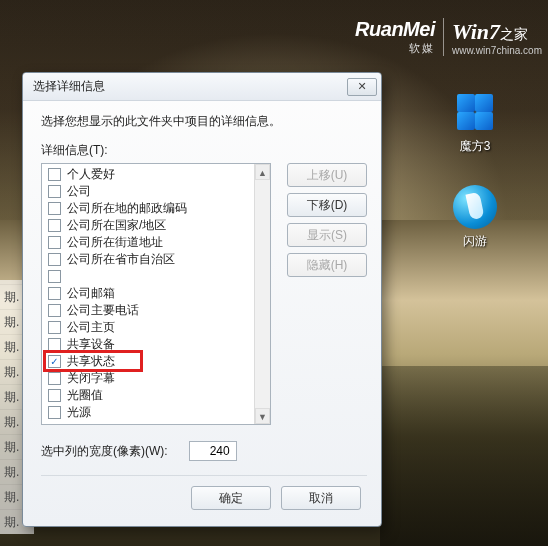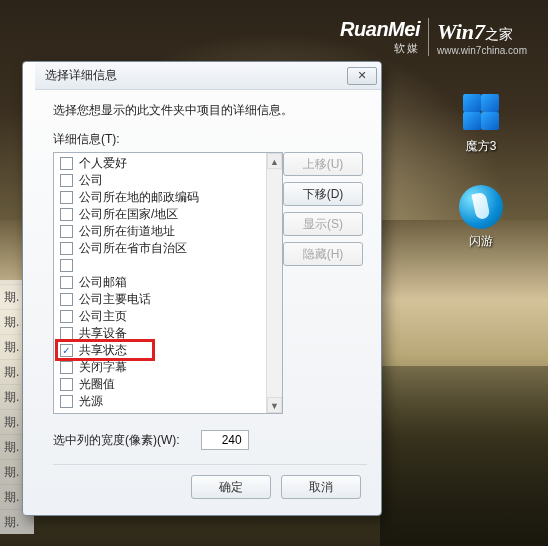--- a/index.html
+++ b/index.html
@@ -13,36 +13,36 @@
   }
   .sky-glow {
     position: absolute; top: 0; left: 0; right: 0; height: 220px;
     background: radial-gradient(ellipse at 50% 100%, rgba(240,220,170,0.6) 0%, rgba(60,50,30,0.1) 60%);
   }
   .grass {
     position: absolute; bottom: 0; left: 380px; right: 0; height: 180px;
     background: linear-gradient(180deg, rgba(40,38,20,0.4) 0%, rgba(20,18,10,0.8) 100%);
   }
   .brand {
-    position: absolute; top: 18px; right: 21px;
+    position: absolute; top: 18px; right: 6px;
     display: flex; align-items: center; gap: 8px;
     color: #fff;
   }
   .brand-ruanmei {
     font-family: "Arial", sans-serif; font-style: italic; font-weight: bold;
     font-size: 20px; letter-spacing: -0.5px;
     text-align: right;
   }
   .brand-ruanmei .sub { display: block; font-size: 11px; font-style: normal; font-weight: normal; color: #ddd; letter-spacing: 2px;}
   .brand-sep { width: 1px; height: 38px; background: rgba(255,255,255,0.5); }
   .brand-win7 .t1 { font-family: Liberation Serif, serif; font-style: italic; font-weight: bold; font-size: 22px; }
   .brand-win7 .t2 { font-size: 14px; }
   .brand-win7 .url { display: block; font-size: 10px; color: #ccc; text-align: center; }
   .desktop-icons {
-    position: absolute; top: 90px; right: 32px; width: 70px;
+    position: absolute; top: 90px; right: 38px; width: 70px;
     display: flex; flex-direction: column; gap: 30px; align-items: center;
   }
   .dicon { display: flex; flex-direction: column; align-items: center; gap: 4px; cursor: pointer; }
   .dicon .lbl { color: #fff; font-size: 12px; text-shadow: 1px 1px 2px #000; }
   .icon-cube { width: 44px; height: 44px; position: relative; }
   .icon-cube .sq { position: absolute; background: linear-gradient(135deg,#2aa8ff,#0b5fc9); border-radius: 2px; }
   .icon-cube .a { width:18px; height:18px; top:4px; left:4px; }
   .icon-cube .b { width:18px; height:18px; top:4px; right:4px; }
   .icon-cube .c { width:18px; height:18px; bottom:4px; left:4px; }
   .icon-cube .d { width:18px; height:18px; bottom:4px; right:4px; }
@@ -56,46 +56,45 @@
     background: linear-gradient(135deg,#fff,#bde9ff); border-radius: 0 14px 14px 14px;
     transform: rotate(-12deg);
   }
   .leftcol {
     position: absolute; left: 0; top: 280px; width: 34px;
     color: #444; font-size: 12px; line-height: 24px;
     background: rgba(255,255,255,0.65); padding-top: 4px;
   }
   .leftcol div { padding: 0 4px; border-top: 1px solid rgba(0,0,0,0.05);}
   .dialog {
-    position: absolute; left: 22px; top: 61px;
+    position: absolute; left: 22px; top: 72px;
     width: 360px;
     border: 1px solid #7a8a99;
     background: linear-gradient(180deg,#fdfdfd,#eef1f5);
     box-shadow: 4px 6px 14px rgba(0,0,0,0.45);
     border-radius: 4px;
     padding-bottom: 6px;
-    padding-left: 12px;
   }
   .titlebar {
     height: 28px; display: flex; align-items: center; justify-content: space-between;
     padding: 0 4px 0 10px;
     background: linear-gradient(180deg,#f7f9fc,#e6ebf1);
     border-bottom: 1px solid #cfd6de; border-radius: 4px 4px 0 0;
     font-size: 12px; color: #222;
   }
   .closebtn {
     width: 30px; height: 18px; border: 1px solid #9aa6b0; border-radius: 2px;
     background: linear-gradient(180deg,#f7f9fc,#dfe5eb);
     color: #444; font-size: 11px; line-height: 14px; text-align: center;
     cursor: pointer;
   }
   .dlg-body { padding: 12px 14px 4px 18px; color: #222; }
   .intro { margin-bottom: 12px; }
   .section-label { margin-bottom: 4px; }
-  .mainrow { display: flex; gap: 0; }
+  .mainrow { display: flex; gap: 0; justify-content: space-between; }
   .listwrap {
     width: 230px; height: 262px;
     border: 1px solid #a9b3bd; background: #fff;
     overflow: hidden; position: relative;
   }
   .listinner { padding: 2px 2px; }
   .item { display: flex; align-items: center; gap: 6px; height: 17px; padding-left: 4px; }
   .cb {
     width: 13px; height: 13px; border: 1px solid #8a97a2; background: #fff;
     display: inline-flex; align-items: center; justify-content: center;

